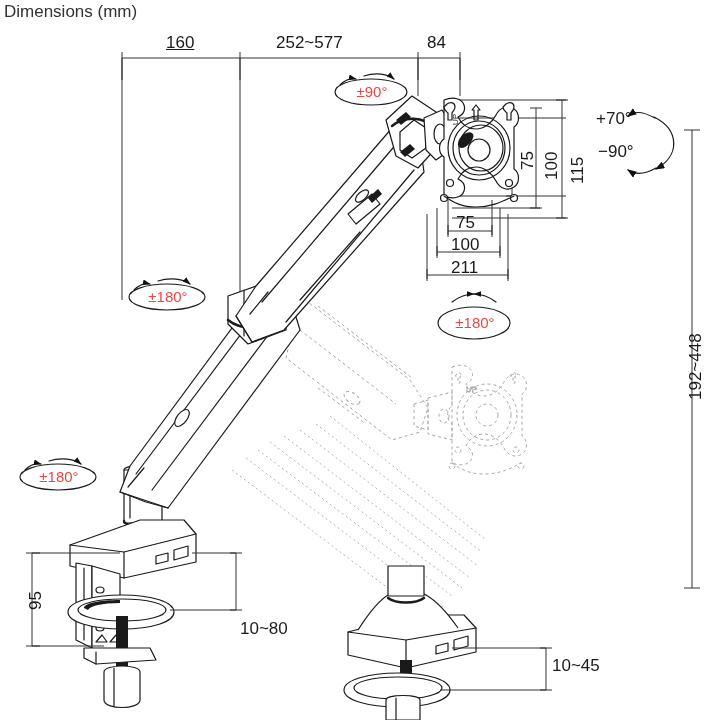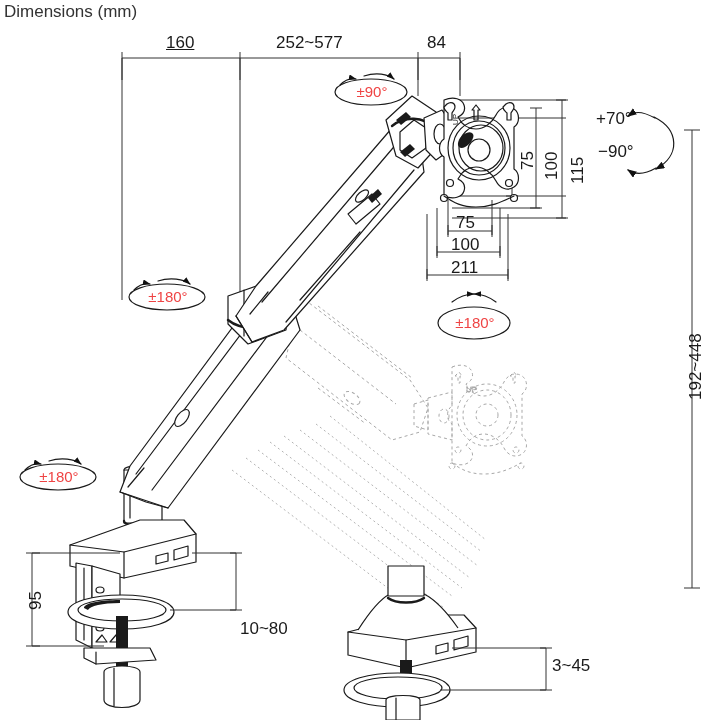--- a/index.html
+++ b/index.html
@@ -336,15 +336,15 @@
   <div class="lbl vert" style="left:687px;top:400px;transform:rotate(-90deg);">192~448</div>
 
   <div class="rot-badge" style="left:345px;top:83px;width:54px;">±90°</div>
   <div class="rot-badge" style="left:138px;top:288px;width:60px;">±180°</div>
   <div class="rot-badge" style="left:29px;top:468px;width:60px;">±180°</div>
   <div class="rot-badge" style="left:445px;top:314px;width:60px;">±180°</div>
 
   <div class="lbl vert" style="left:27px;top:610px;transform:rotate(-90deg);">95</div>
   <div class="lbl" style="left:240px;top:572px;margin-top:48px;">10~80</div>
 
-  <div class="lbl" style="left:552px;top:657px;">3~45</div>
+  <div class="lbl" style="left:552px;top:657px;">10~45</div>
 
 </div>
 
 </body></html>

